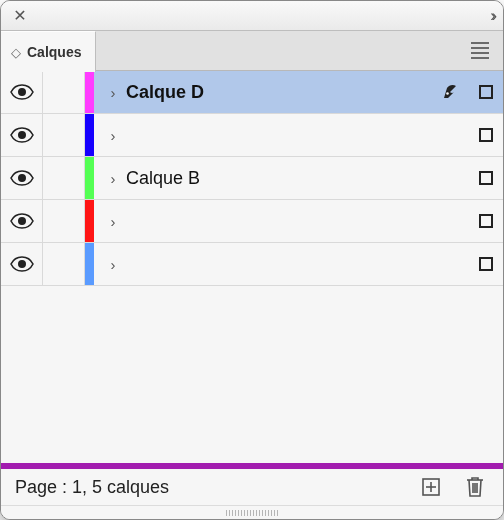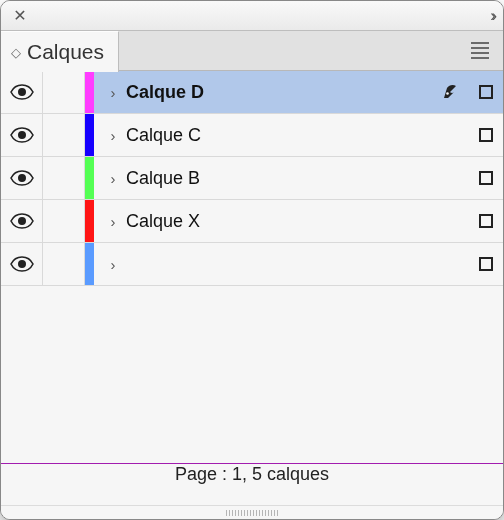--- a/index.html
+++ b/index.html
@@ -66,22 +66,22 @@
     margin-bottom: -1px; 
     cursor: pointer;
   }
   .tab .sort-icon {
     font-size: 13px;
     color: #666;
     display: inline-block;
     line-height: 1;
   }
   .tab .tab-label {
-    font-weight: 400;
-    font-size: 21px;
+    font-weight: 700;
+    font-size: 14px;
     color: #333;
   }
   .flyout {
     margin-left: auto;
     display: flex;
     align-items: center;
     padding: 0 14px;
     cursor: pointer;
   }
   .flyout .bars {
@@ -154,27 +154,26 @@
   }
   .target-box {
     width: 14px;
     height: 14px;
     border: 2px solid #222;
     margin-left: 8px;
   }
   .eye svg { display: block; }
   .footer {
     height: 42px;
-    border-top: 1px solid #a21caf;
+    border-top: 6px solid #a21caf;
     background: #f6f6f6;
     display: flex;
     align-items: center;
     gap: 16px;
     padding: 0 14px;
-    flex-direction: column;
   }
   .status {
     font-size: 18px;
     color: #222;
     white-space: nowrap;
   }
   .footer .spacer { flex: 1; }
   .icon-btn {
     width: 28px;
     height: 28px;
@@ -249,21 +248,20 @@
         <div class="vis-cell eye">
           <svg width="24" height="16" viewBox="0 0 24 16" fill="none" stroke="#222" stroke-width="1.6">
             <path d="M1 8 C4 2 9 1 12 1 C15 1 20 2 23 8 C20 14 15 15 12 15 C9 15 4 14 1 8 Z"></path>
             <circle cx="12" cy="8" r="3.2" fill="#222"></circle>
           </svg>
         </div>
         <div class="lock-cell"></div>
         <div class="color-strip" style="background: rgb(22, 0, 255);"></div>
         <div class="name-cell">
           <span class="disclosure">›</span>
-          <span class="name">Calque C</span>
           <span class="target-box" style="margin-left: auto;"></span>
         </div>
       </div>
       <div class="row">
         <div class="vis-cell eye">
           <svg width="24" height="16" viewBox="0 0 24 16" fill="none" stroke="#222" stroke-width="1.6">
             <path d="M1 8 C4 2 9 1 12 1 C15 1 20 2 23 8 C20 14 15 15 12 15 C9 15 4 14 1 8 Z"></path>
             <circle cx="12" cy="8" r="3.2" fill="#222"></circle>
           </svg>
         </div>
@@ -279,21 +277,20 @@
         <div class="vis-cell eye">
           <svg width="24" height="16" viewBox="0 0 24 16" fill="none" stroke="#222" stroke-width="1.6">
             <path d="M1 8 C4 2 9 1 12 1 C15 1 20 2 23 8 C20 14 15 15 12 15 C9 15 4 14 1 8 Z"></path>
             <circle cx="12" cy="8" r="3.2" fill="#222"></circle>
           </svg>
         </div>
         <div class="lock-cell"></div>
         <div class="color-strip" style="background: rgb(255, 21, 21);"></div>
         <div class="name-cell">
           <span class="disclosure">›</span>
-          <span class="name">Calque X</span>
           <span class="target-box" style="margin-left: auto;"></span>
         </div>
       </div>
       <div class="row">
         <div class="vis-cell eye">
           <svg width="24" height="16" viewBox="0 0 24 16" fill="none" stroke="#222" stroke-width="1.6">
             <path d="M1 8 C4 2 9 1 12 1 C15 1 20 2 23 8 C20 14 15 15 12 15 C9 15 4 14 1 8 Z"></path>
             <circle cx="12" cy="8" r="3.2" fill="#222"></circle>
           </svg>
         </div>

